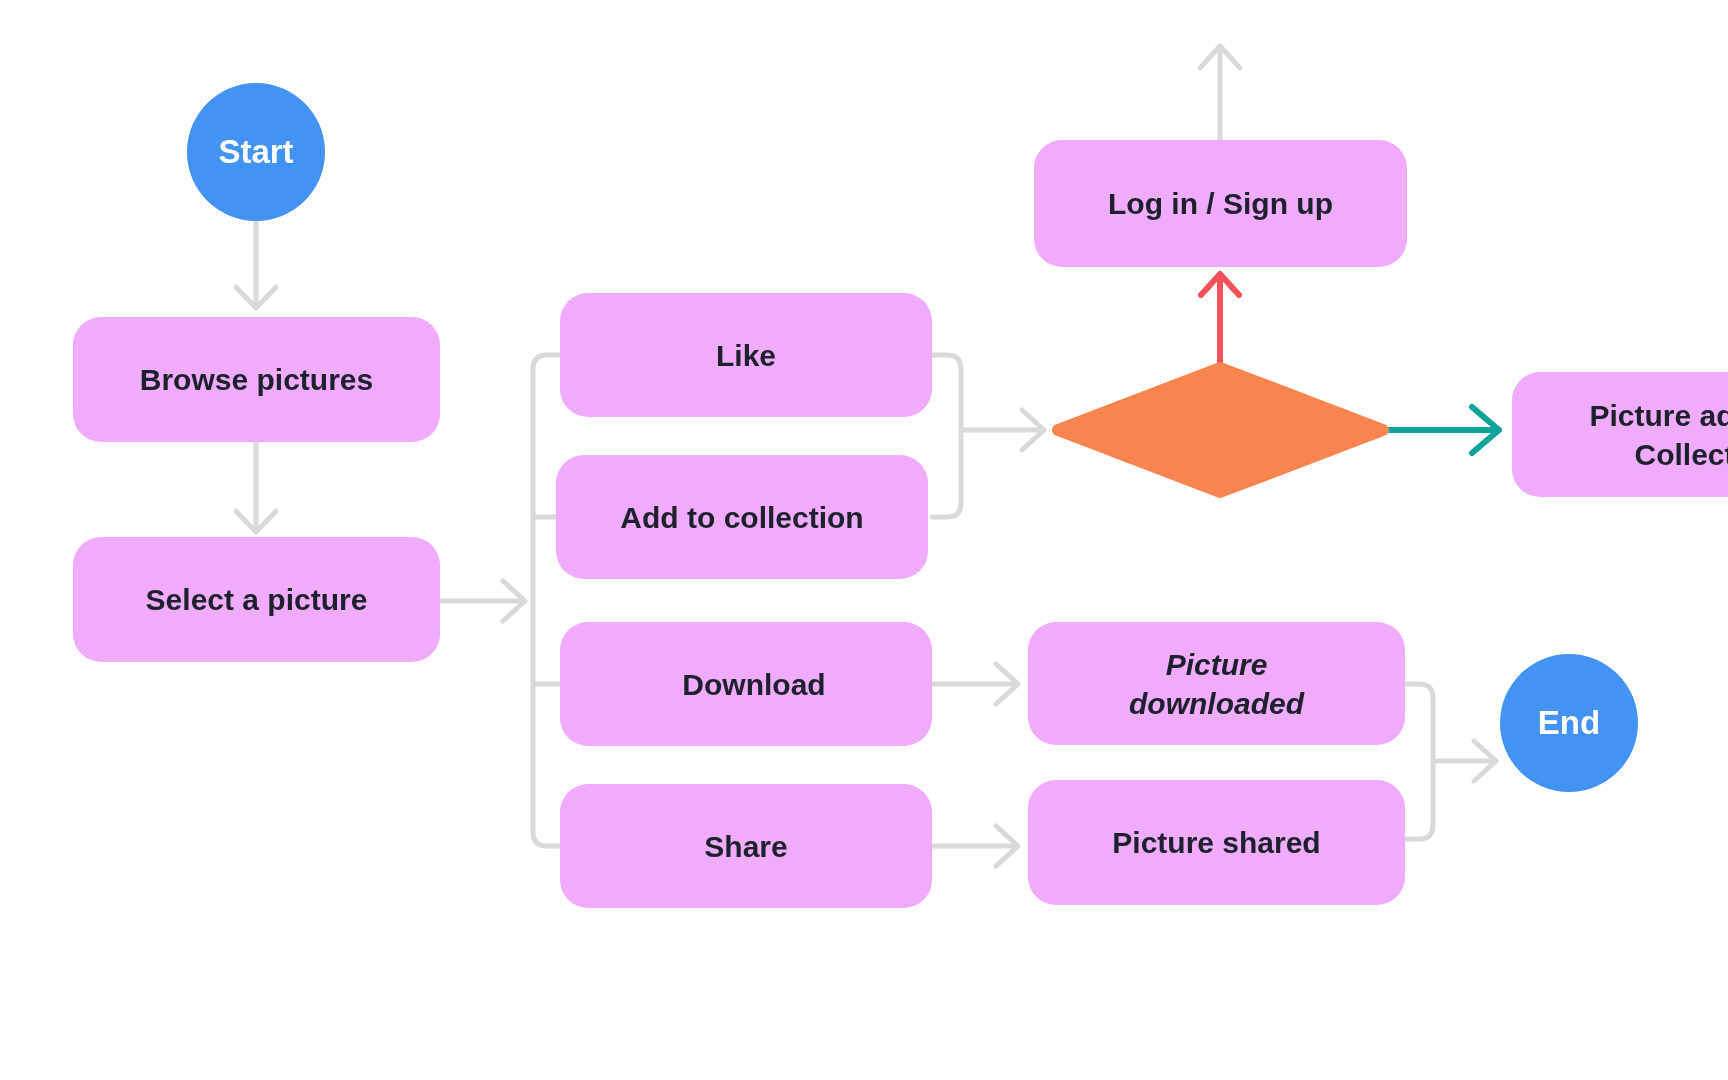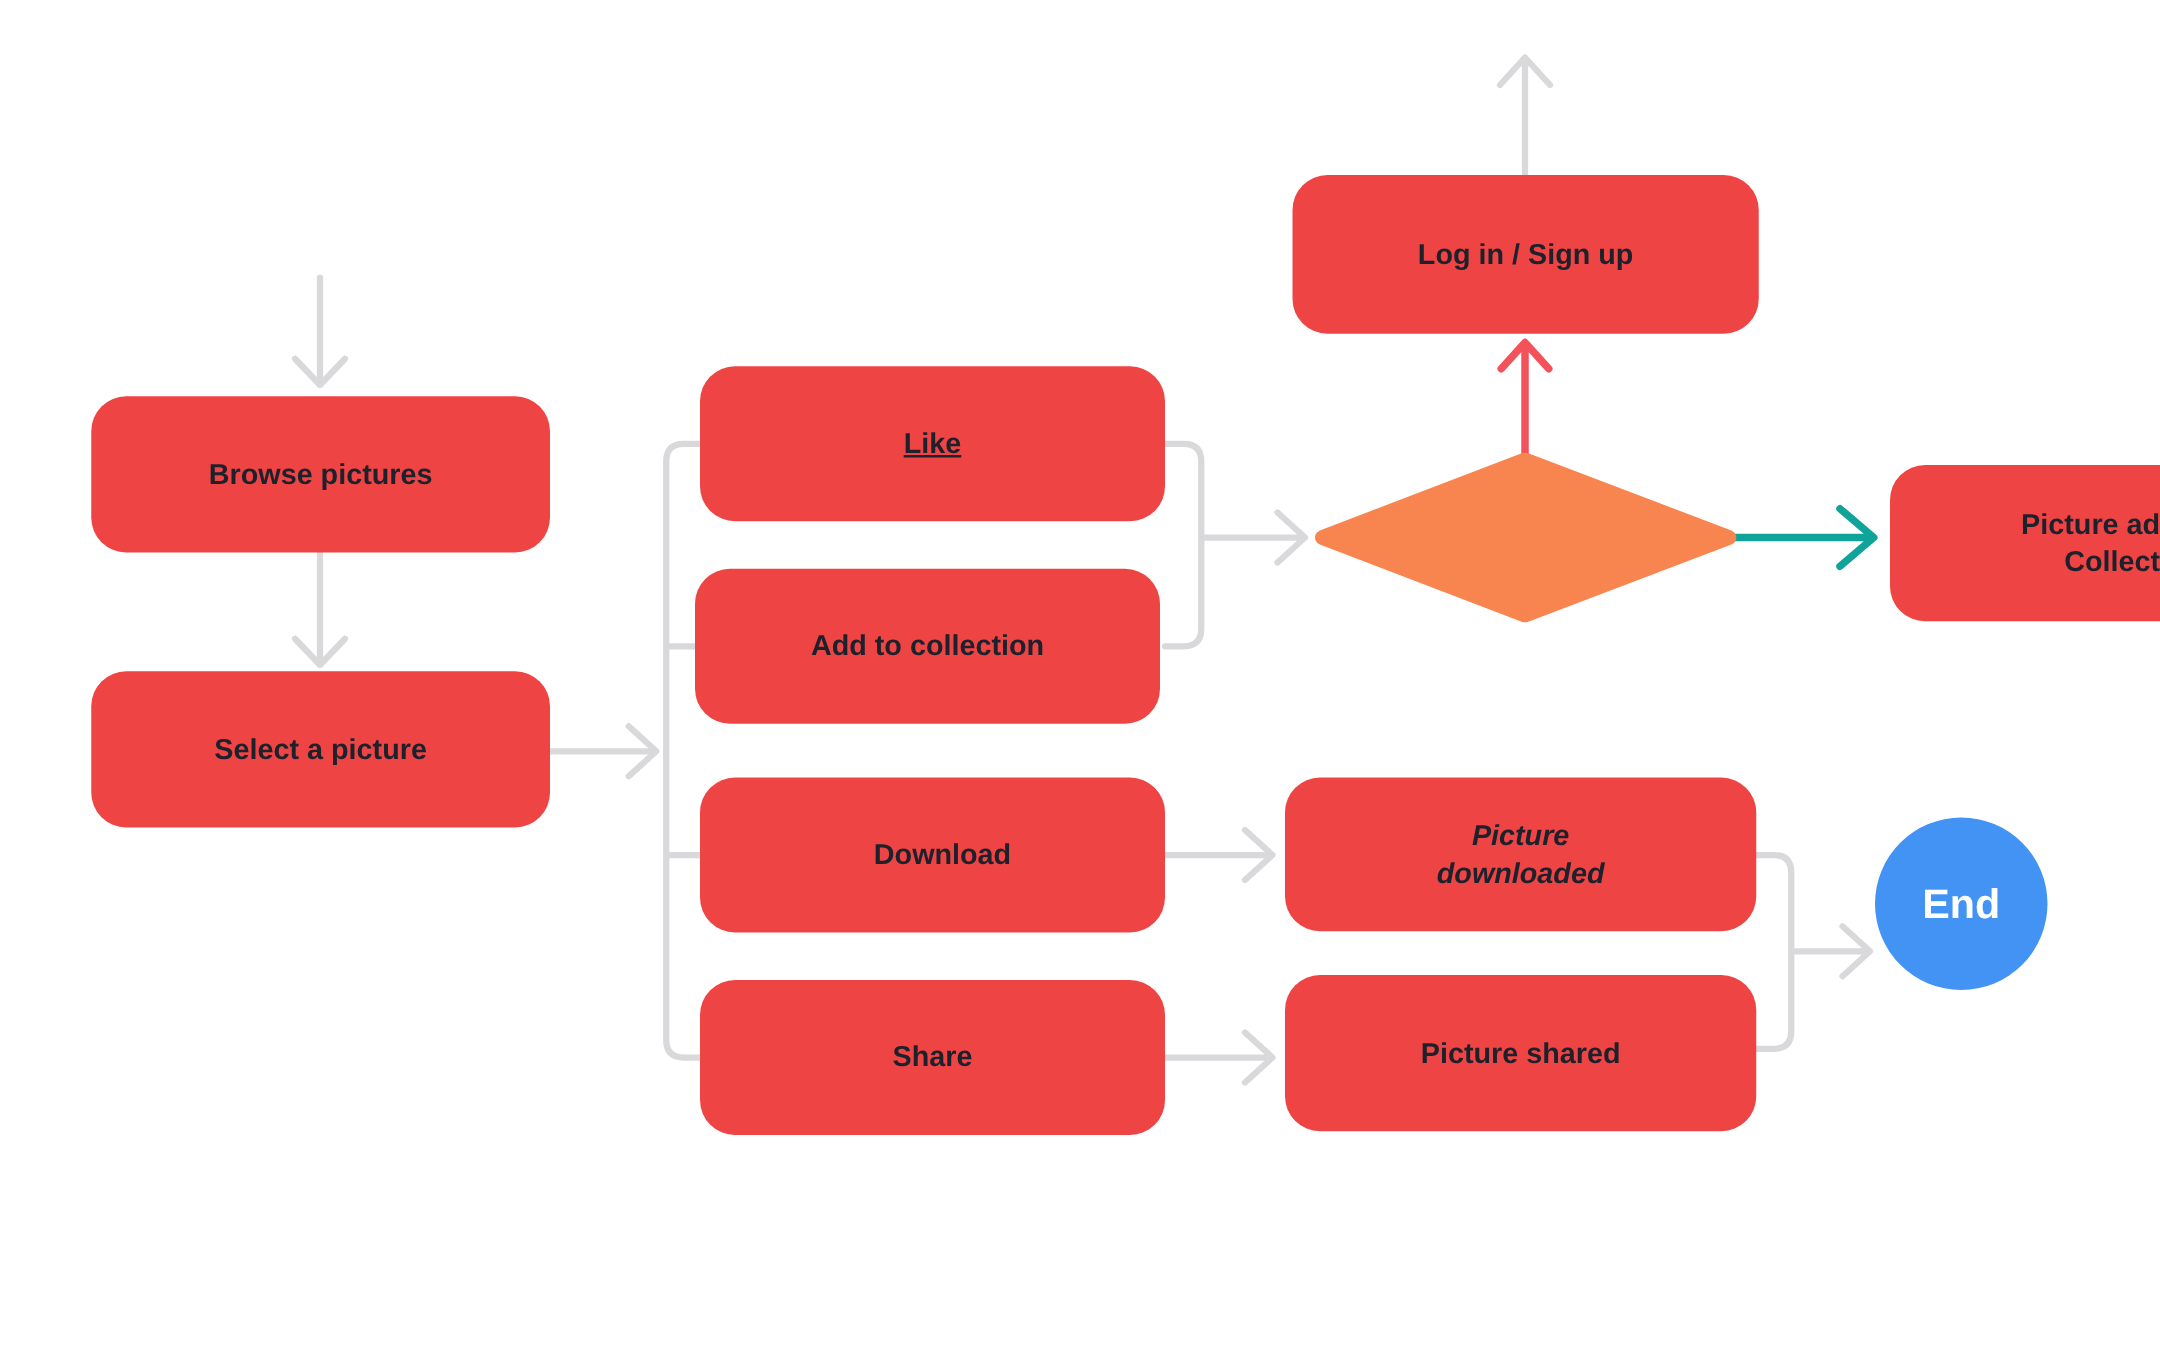--- a/index.html
+++ b/index.html
@@ -2,32 +2,32 @@
 <html><head>
 <meta charset="utf-8">
 <style>
   html,body{margin:0;padding:0;background:#ffffff;}
   body{width:1728px;height:1080px;overflow:hidden;
        font-family:"Liberation Sans", sans-serif;}
   .canvas{position:relative;width:1728px;height:1080px;overflow:hidden;background:#ffffff;}
   .edges{position:absolute;left:0;top:0;z-index:1;}
   .node{position:absolute;display:flex;align-items:center;justify-content:center;
         text-align:center;z-index:2;box-sizing:border-box;}
-  .box{background:#ef4444;border-radius:28px;color:#1D212C;
-       font-size:23px;font-weight:bold;line-height:1.3;}
+  .box{background:#f0abfc;border-radius:28px;color:#1D212C;
+       font-size:30px;font-weight:bold;line-height:1.3;}
   .circle{background:#4293F3;border-radius:50%;color:#ffffff;
           font-size:33px;font-weight:bold;}
   .diamond-wrap{position:absolute;z-index:2;}
   .diamond-label{position:absolute;display:flex;align-items:center;justify-content:center;
           color:#ffffff;font-size:33px;font-weight:bold;z-index:3;}
   
   .b-start  {left:187px;top:83px;width:138px;height:138px;}
   .b-browse {left:73px;top:317px;width:367px;height:125px;}
   .b-select {left:73px;top:537px;width:367px;height:125px;}
-  .b-like   {left:560px;top:293px;width:372px;height:124px;text-decoration:underline;}
+  .b-like   {left:560px;top:293px;width:372px;height:124px;}
   .b-add    {left:556px;top:455px;width:372px;height:124px;}
   .b-down   {left:560px;top:622px;width:372px;height:124px;padding-left:16px;}
   .b-share  {left:560px;top:784px;width:372px;height:124px;}
   .b-login  {left:1034px;top:140px;width:373px;height:127px;}
   .b-picdl  {left:1028px;top:622px;width:377px;height:123px;font-style:italic;}
   .b-picsh  {left:1028px;top:780px;width:377px;height:125px;}
   .b-picadd {left:1512px;top:372px;width:390px;height:125px;}
   .b-end    {left:1500px;top:654px;width:138px;height:138px;}
   .d-logged {left:1050px;top:362px;width:341px;height:136px;}
   .wrap210 span{display:inline-block;max-width:215px;}
@@ -51,20 +51,23 @@
       <path d="M1220 140 L1220 50 M1200 68 L1220 46 L1240 68"></path>
     </g>
     <g stroke="#F4525B" stroke-width="6" stroke-linecap="round" stroke-linejoin="round">
       <path d="M1220 363 L1220 278 M1201 295 L1220 274 L1239 295"></path>
     </g>
     <g stroke="#10A39A" stroke-width="6" stroke-linecap="round" stroke-linejoin="round">
       <path d="M1388 430 L1494 430 M1472 407 L1499 430 L1472 453"></path>
     </g>
   </svg>
 
+  <div class="node circle b-start">
+    <span>Start</span>
+  </div>
 
   <div class="node box b-browse">
     <span>Browse pictures</span>
   </div>
 
   <div class="node box b-select">
     <span>Select a picture</span>
   </div>
 
   <div class="node box b-like">

